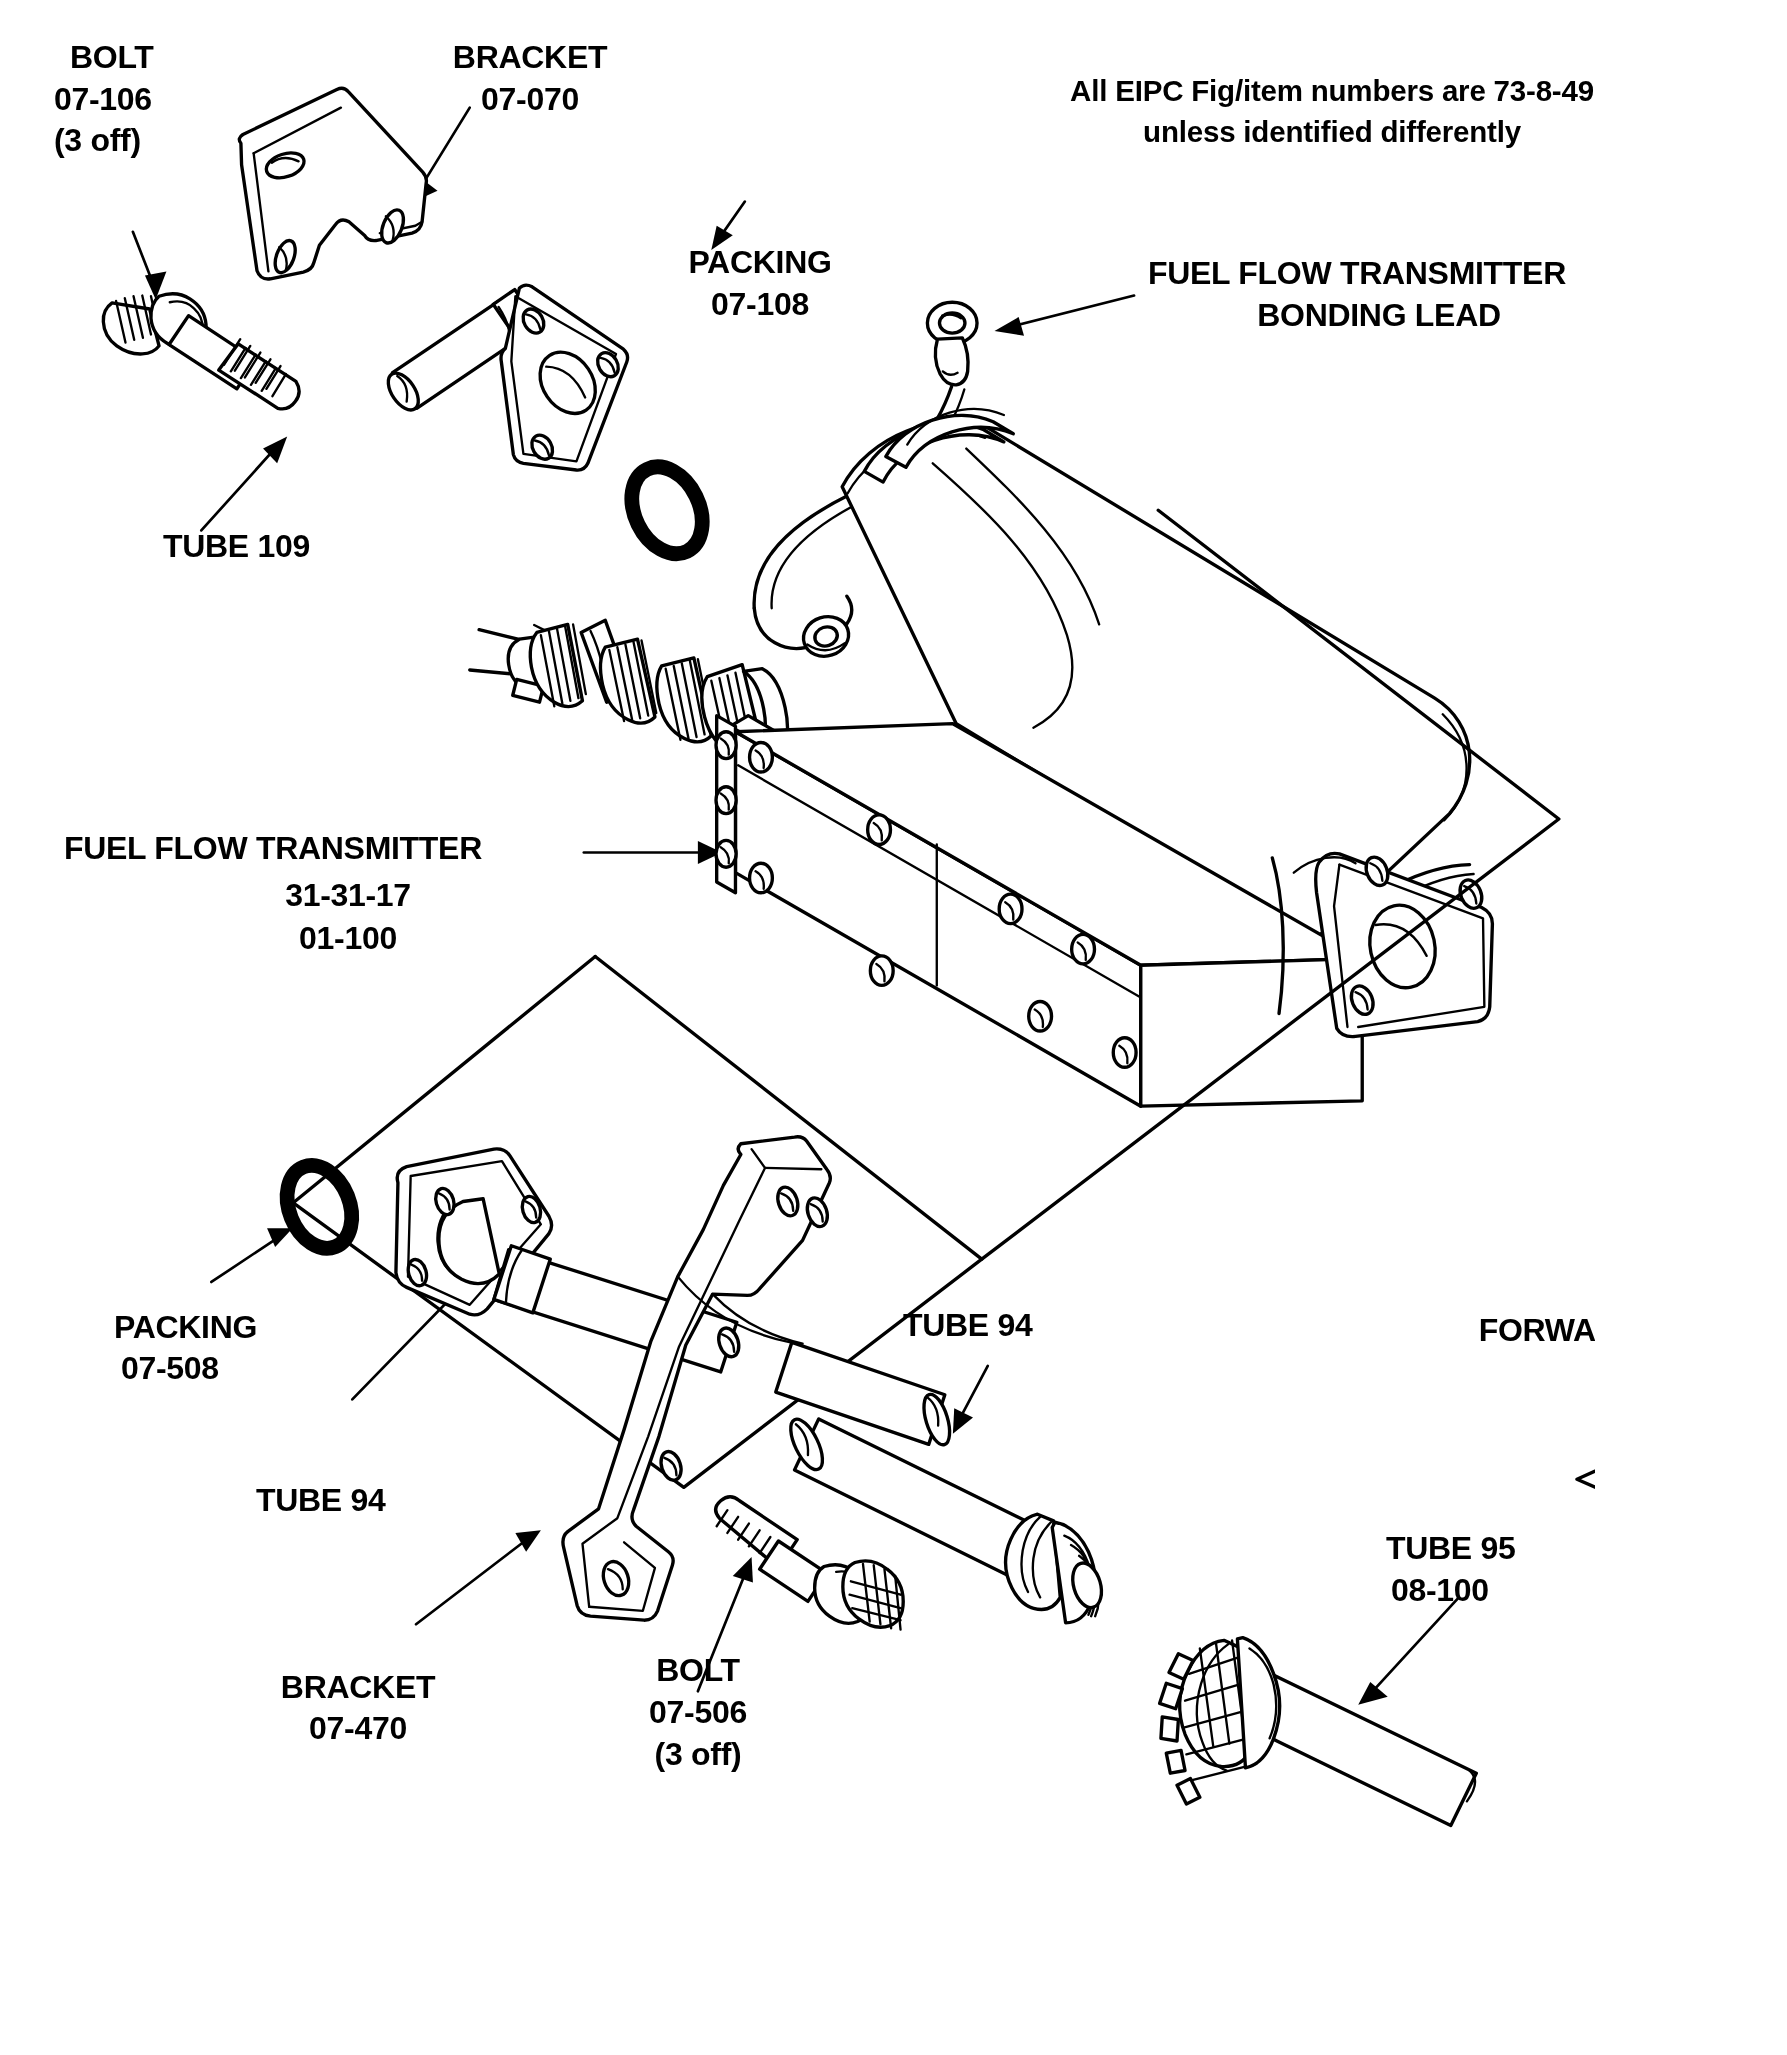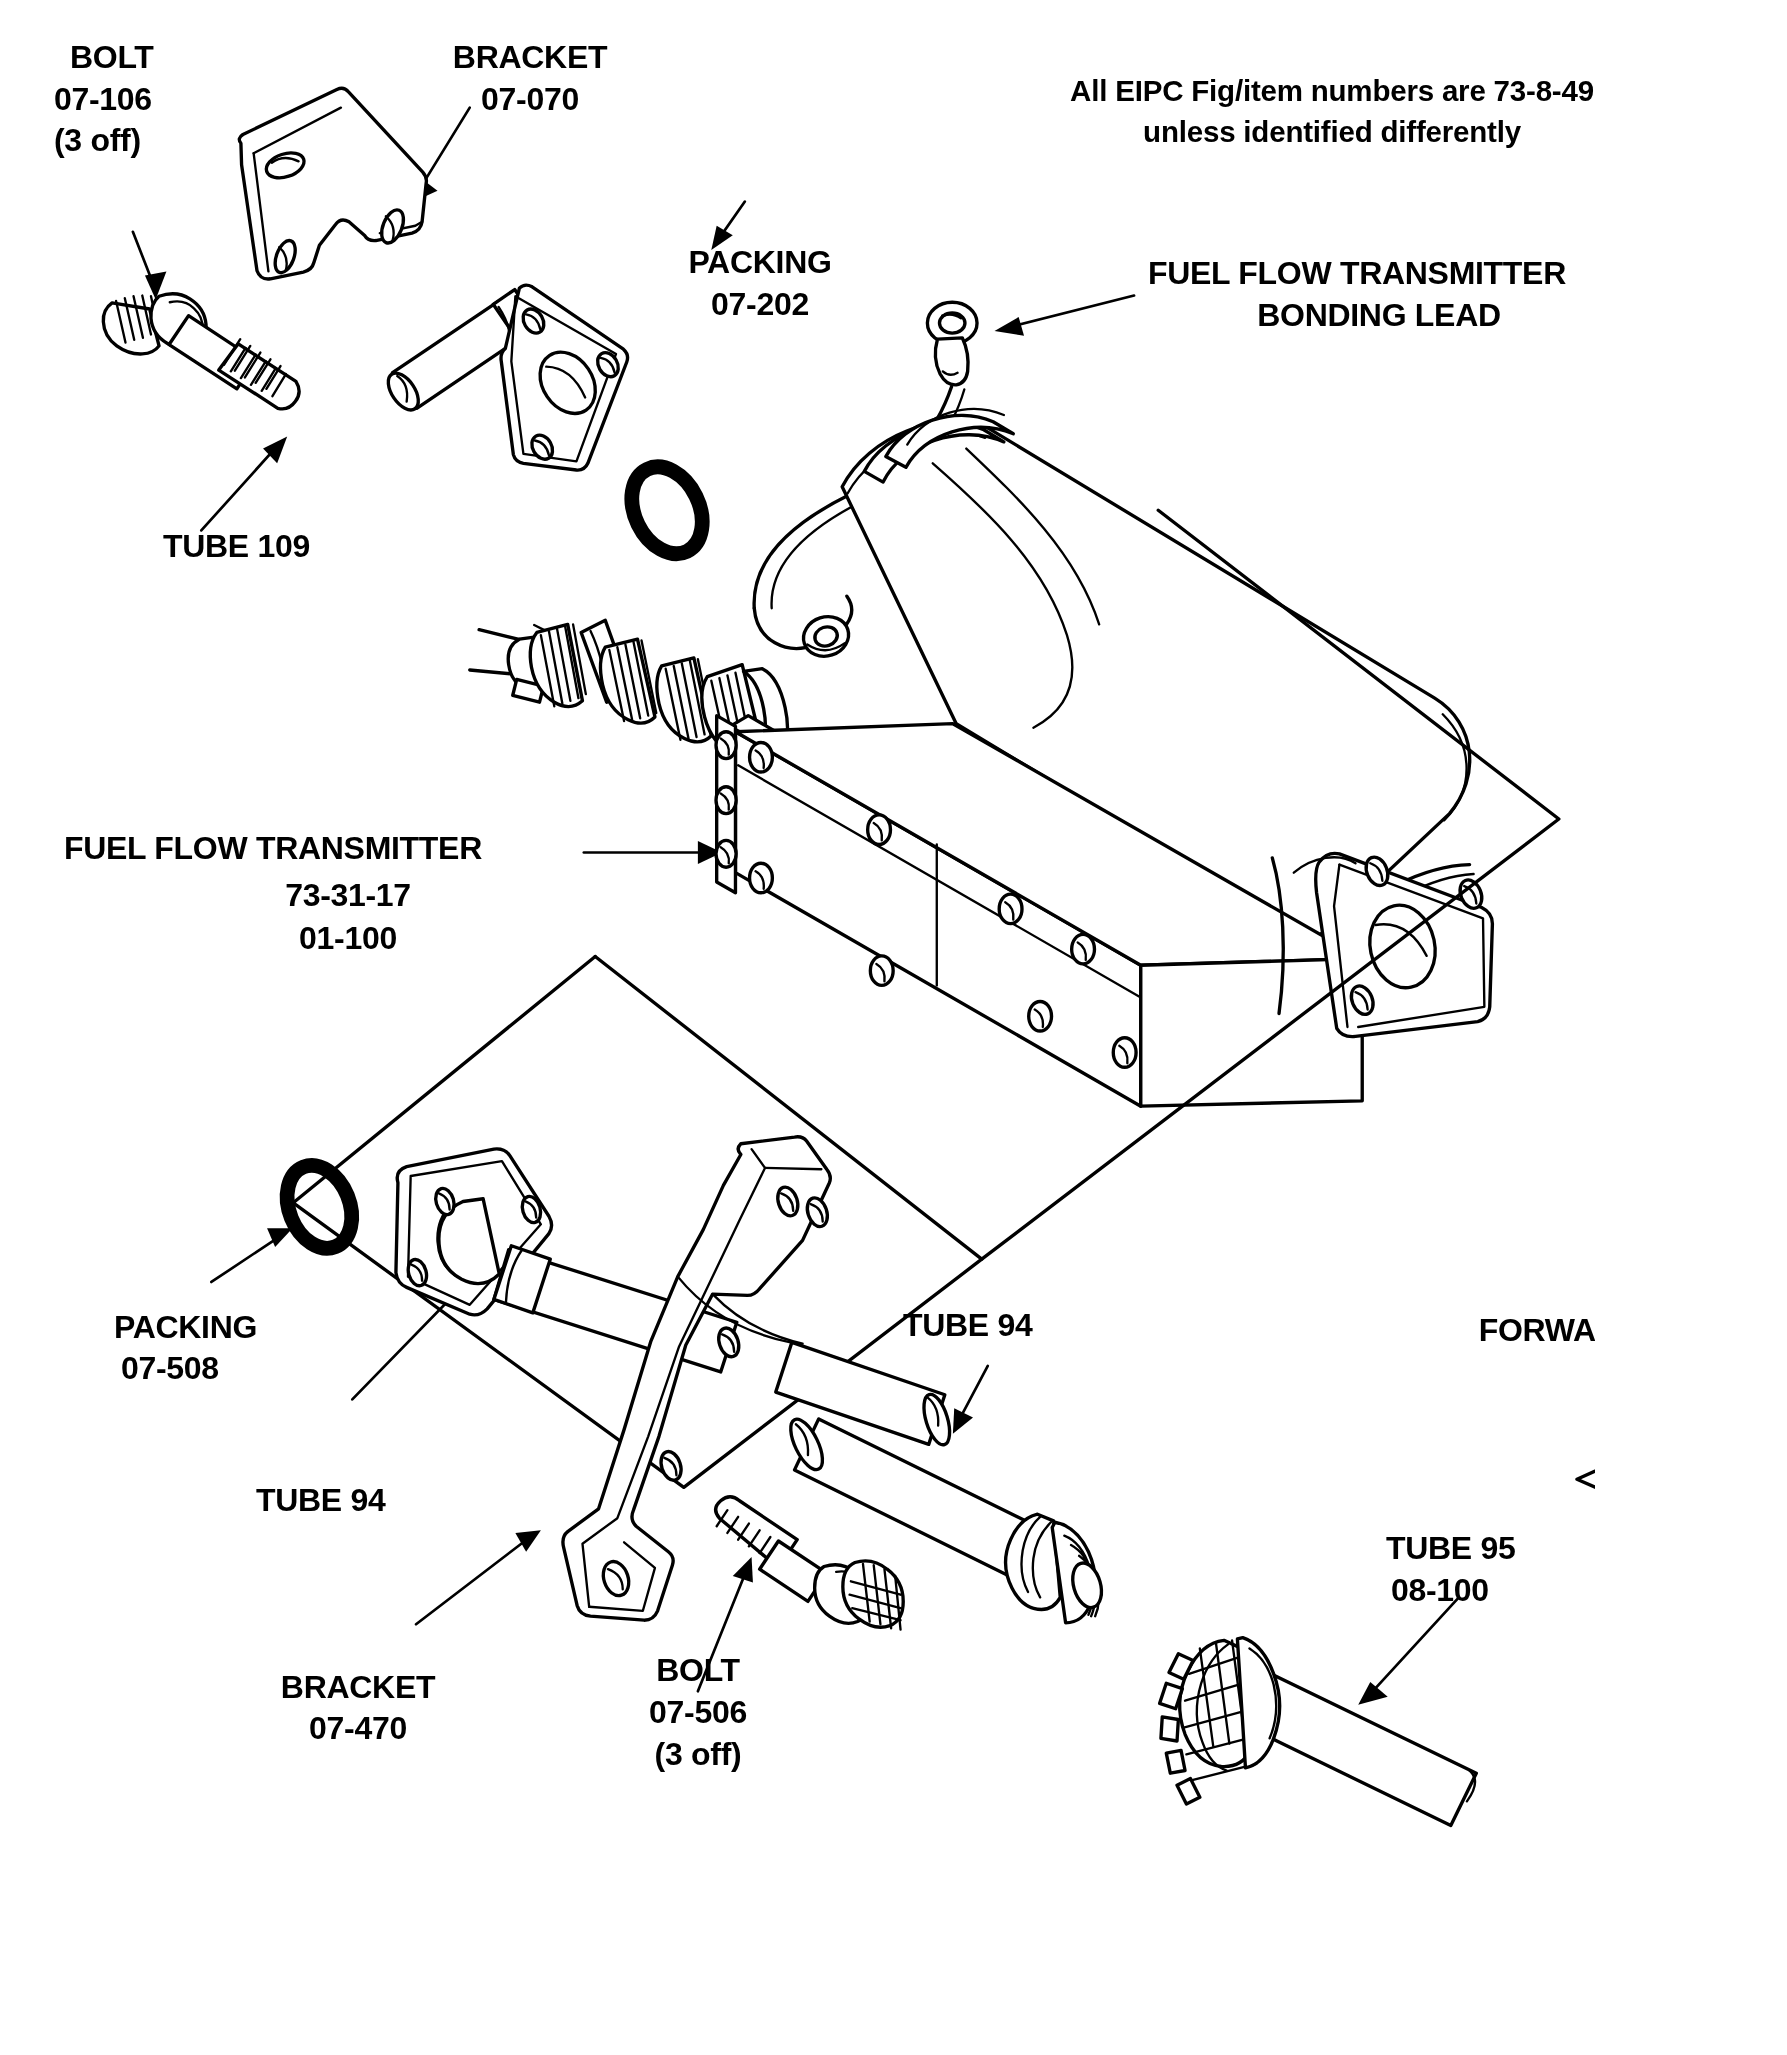--- a/index.html
+++ b/index.html
@@ -480,29 +480,29 @@
   <div class="lbl cap lft" style="left:54px; top:81px;">07-106</div>
   <div class="lbl cap lft" style="left:54px; top:122px;">(3 off)</div>
 
   <div class="lbl cap ctr" style="left:530px; top:39px;">BRACKET</div>
   <div class="lbl cap ctr" style="left:530px; top:81px;">07-070</div>
 
   <div class="lbl note ctr" style="left:1332px; top:74px;">All EIPC Fig/item numbers are 73-8-49</div>
   <div class="lbl note ctr" style="left:1332px; top:115px;">unless identified differently</div>
 
   <div class="lbl cap ctr" style="left:760px; top:244px;">PACKING</div>
-  <div class="lbl cap ctr" style="left:760px; top:286px;">07-202</div>
+  <div class="lbl cap ctr" style="left:760px; top:286px;">07-108</div>
 
   <div class="lbl cap lft" style="left:1148px; top:255px;">FUEL FLOW TRANSMITTER</div>
   <div class="lbl cap ctr" style="left:1379px; top:297px;">BONDING LEAD</div>
 
   <div class="lbl cap lft" style="left:163px; top:528px;">TUBE 109</div>
 
   <div class="lbl cap lft" style="left:64px; top:830px;">FUEL FLOW TRANSMITTER</div>
-  <div class="lbl cap ctr" style="left:348px; top:877px;">73-31-17</div>
+  <div class="lbl cap ctr" style="left:348px; top:877px;">31-31-17</div>
   <div class="lbl cap ctr" style="left:348px; top:920px;">01-100</div>
 
   <div class="lbl cap lft" style="left:114px; top:1309px;">PACKING</div>
   <div class="lbl cap lft" style="left:121px; top:1350px;">07-508</div>
 
   <div class="lbl cap lft" style="left:256px; top:1482px;">TUBE 94</div>
 
   <div class="lbl cap lft" style="left:903px; top:1307px;">TUBE 94</div>
 
   <div class="lbl cap ctr" style="left:1536px; top:1312px;margin-left:24px;">FORWARD</div>

